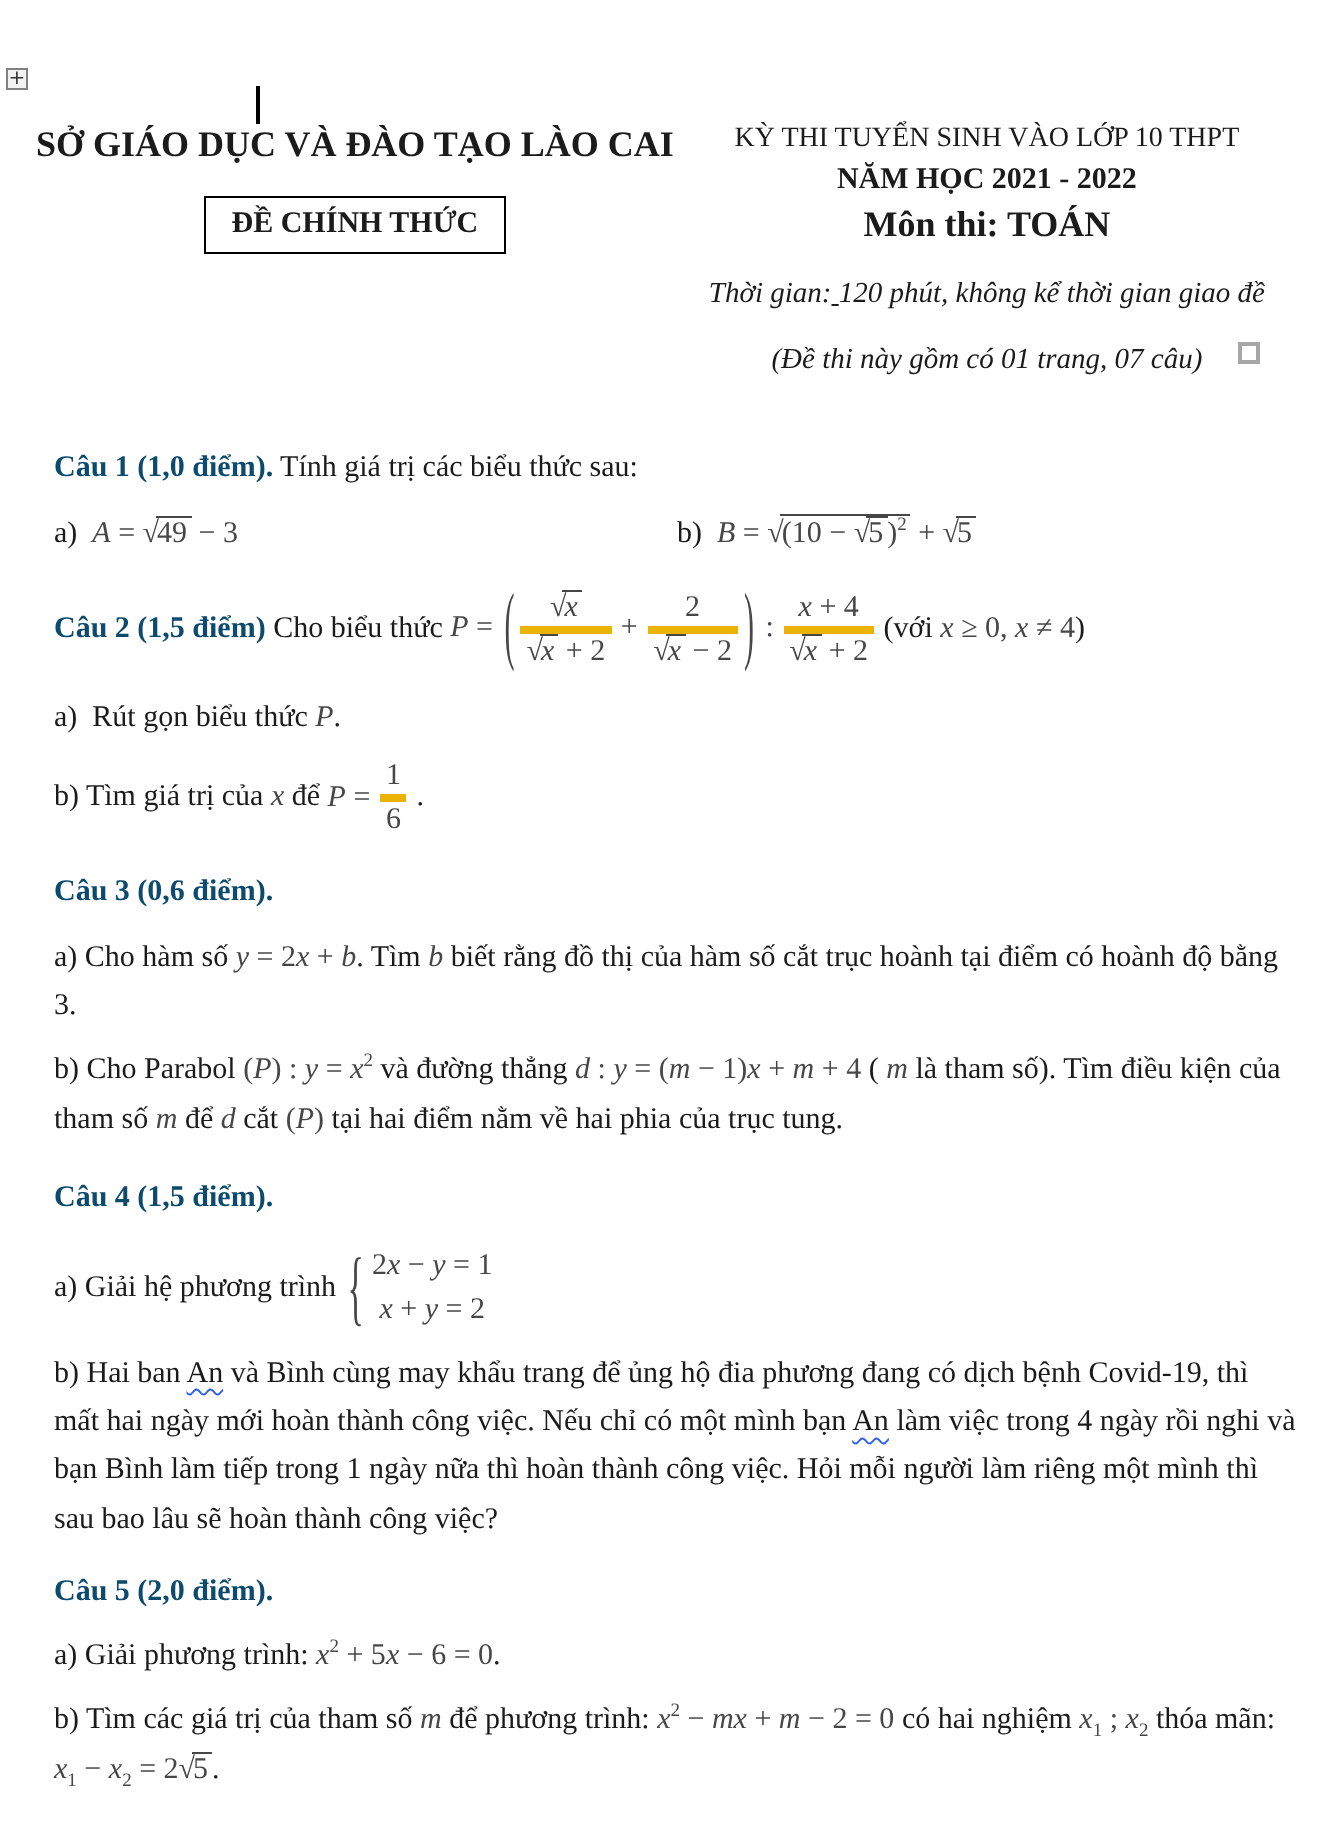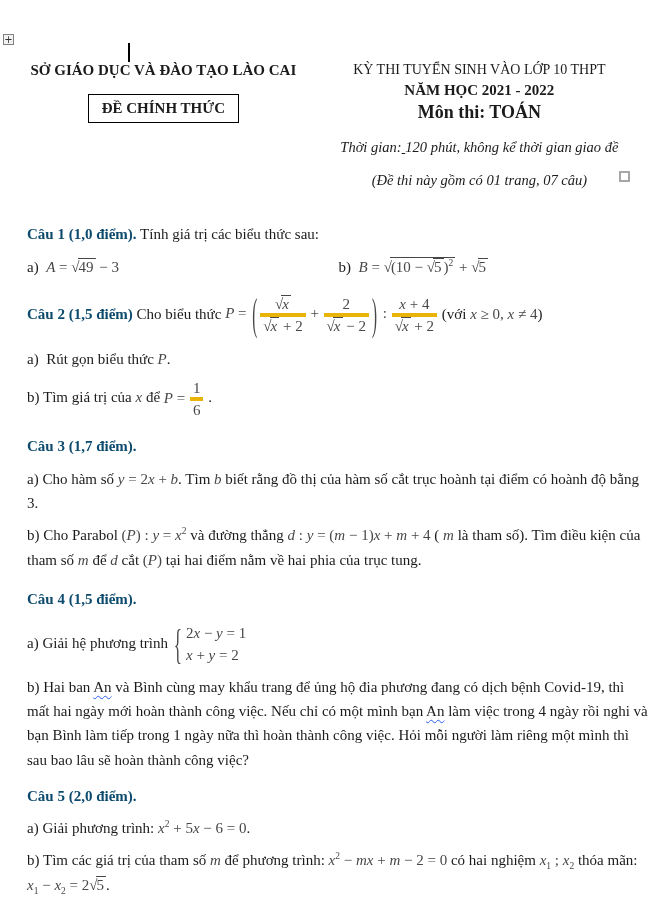--- a/index.html
+++ b/index.html
@@ -10,21 +10,21 @@
   .move-handle{position:absolute;left:3px;top:34px;width:11px;height:11px;border:1px solid #808080;
     background:#f2f2f2;font-size:10px;line-height:10px;text-align:center;color:#333;
     font-family:"DejaVu Sans",sans-serif;box-sizing:border-box;cursor:move;}
   .caret{position:absolute;left:128px;top:43px;width:1.5px;height:19px;background:#000;}
   .anchor-box{position:absolute;left:619px;top:171px;width:7px;height:7px;border:2px solid #a6a6a6;background:#fff;}
 
   
   .hdr{display:flex;margin:62px 20px 0 18px;}
   .h-left{flex:0 0 46%;text-align:center;}
   .h-right{flex:1;text-align:center;}
-  .dept{font-weight:bold;font-size:15px;white-space:nowrap;}
+  .dept{font-weight:bold;font-size:18px;white-space:nowrap;}
   .exam-box{display:inline-block;border:1px solid #000;padding:5px 13px;margin-top:15px;font-weight:bold;font-size:15px;}
   .t1{font-weight:normal;font-size:14px;}
   .t2{font-weight:bold;font-size:15px;margin-top:4px;}
   .t3{font-weight:bold;font-size:18px;margin-top:3px;}
   .t4,.t5{font-style:italic;font-size:14.5px;margin-top:16px;}
   .usp{text-decoration:underline;}
 
   
   .content{margin:33px 20px 0 27px;font-size:15px;line-height:1.62;}
   .para{margin:10px 0 0 0;}
@@ -42,21 +42,21 @@
   sup{font-size:9.5px;vertical-align:super;line-height:0;}
   sub{font-size:9.5px;vertical-align:sub;line-height:0;}
   .sq{display:inline-block;white-space:nowrap;}
   .sq .r{font-style:normal;}
   .sq .rd{display:inline-block;border-top:1px solid #474747;padding:0 2px 0 1px;margin-left:-2px;line-height:1.15;}
   .fr{display:inline-block;vertical-align:middle;text-align:center;line-height:1.2;padding:0 1px;}
   .fr .nu{display:block;padding:0 3px;}
   .fr .de{display:block;border-top:4px solid #eab308;padding:0 3px;}
   .bp{display:inline-block;transform:scaleY(2.9);vertical-align:middle;margin:0 2px;font-weight:300;}
   .brace{display:inline-block;transform:scaleY(2.45);vertical-align:middle;margin:0 4px 0 2px;font-size:17px;font-weight:300;}
-  .cases{display:inline-block;vertical-align:middle;line-height:1.45;text-align:left;}
+  .cases{display:inline-block;vertical-align:middle;line-height:1.45;text-align:center;}
   .cases .cl{display:block;}
 
   .wavy{text-decoration:underline;text-decoration-style:wavy;text-decoration-color:#2a5df0;
     text-decoration-thickness:1px;text-underline-offset:3px;}
 </style>
 </head>
 <body>
 
 <div class="page">
 
@@ -85,21 +85,21 @@
     <div class="row">
       <div class="col-a">a)&nbsp; <span class="m"><i>A</i> = <span class="sq"><span class="r">√</span><span class="rd">49</span></span> − 3</span></div>
       <div class="col-b">b)&nbsp; <span class="m"><i>B</i> = <span class="sq"><span class="r">√</span><span class="rd">(10 − <span class="sq"><span class="r">√</span><span class="rd">5</span></span>)<sup>2</sup></span></span> + <span class="sq"><span class="r">√</span><span class="rd">5</span></span></span></div>
     </div>
 
     <p class="para mt-lg"><span class="qh">Câu 2 (1,5 điểm)</span><span> Cho biểu thức </span><span><span class="m"><i>P</i> = <span class="bp">(</span><span class="fr"><span class="nu"><span class="sq"><span class="r">√</span><span class="rd"><i>x</i></span></span></span><span class="de"><span class="sq"><span class="r">√</span><span class="rd"><i>x</i></span></span> + 2</span></span> + <span class="fr"><span class="nu">2</span><span class="de"><span class="sq"><span class="r">√</span><span class="rd"><i>x</i></span></span> − 2</span></span><span class="bp">)</span> : <span class="fr"><span class="nu"><i>x</i> + 4</span><span class="de"><span class="sq"><span class="r">√</span><span class="rd"><i>x</i></span></span> + 2</span></span></span></span><span> (với <span class="m"><i>x</i> ≥ 0, <i>x</i> ≠ 4</span>)</span></p>
 
     <p class="para mt-md">a)&nbsp; Rút gọn biểu thức <span class="m"><i>P</i></span>.</p>
     <p class="para mt-sm">b) Tìm giá trị của <span class="m"><i>x</i></span> để <span class="m"><i>P</i> = <span class="fr"><span class="nu">1</span><span class="de">6</span></span></span> .</p>
 
-    <p class="para mt-lg"><span class="qh">Câu 3 (1,7 điểm).</span></p>
+    <p class="para mt-lg"><span class="qh">Câu 3 (0,6 điểm).</span></p>
     <p class="para mt-sm">a) Cho hàm số <span class="m"><i>y</i> = 2<i>x</i> + <i>b</i></span>. Tìm <span class="m"><i>b</i></span> biết rằng đồ thị của hàm số cắt trục hoành tại điểm có hoành độ bằng 3.</p>
     <p class="para mt-sm">b) Cho Parabol <span class="m">(<i>P</i>) : <i>y</i> = <i>x</i><sup>2</sup></span> và đường thẳng <span class="m"><i>d</i> : <i>y</i> = (<i>m</i> − 1)<i>x</i> + <i>m</i> + 4</span> ( <span class="m"><i>m</i></span> là tham số). Tìm điều kiện của tham số <span class="m"><i>m</i></span> để <span class="m"><i>d</i></span> cắt <span class="m">(<i>P</i>)</span> tại hai điểm nằm về hai phia của trục tung.</p>
 
     <p class="para mt-lg"><span class="qh">Câu 4 (1,5 điểm).</span></p>
     <p class="para mt-md">a) Giải hệ phương trình <span class="m"><span class="brace">{</span><span class="cases"><span class="cl">2<i>x</i> − <i>y</i> = 1</span><span class="cl"><i>x</i> + <i>y</i> = 2</span></span></span></p>
     <p class="para mt-sm">b) Hai ban <span class="wavy">An</span> và Bình cùng may khẩu trang để ủng hộ đia phương đang có dịch bệnh Covid-19, thì mất hai ngày mới hoàn thành công việc. Nếu chỉ có một mình bạn <span class="wavy">An</span> làm việc trong 4 ngày rồi nghi và bạn Bình làm tiếp trong 1 ngày nữa thì hoàn thành công việc. Hỏi mỗi người làm riêng một mình thì sau bao lâu sẽ hoàn thành công việc?</p>
 
     <p class="para mt-md"><span class="qh">Câu 5 (2,0 điểm).</span></p>
     <p class="para mt-sm">a) Giải phương trình: <span class="m"><i>x</i><sup>2</sup> + 5<i>x</i> − 6 = 0</span>.</p>
     <p class="para mt-sm">b) Tìm các giá trị của tham số <span class="m"><i>m</i></span> để phương trình: <span class="m"><i>x</i><sup>2</sup> − <i>mx</i> + <i>m</i> − 2 = 0</span> có hai nghiệm <span class="m"><i>x</i><sub>1</sub> ; <i>x</i><sub>2</sub></span> thóa mãn: <span class="m"><i>x</i><sub>1</sub> − <i>x</i><sub>2</sub> = 2<span class="sq"><span class="r">√</span><span class="rd">5</span></span></span>.</p>

